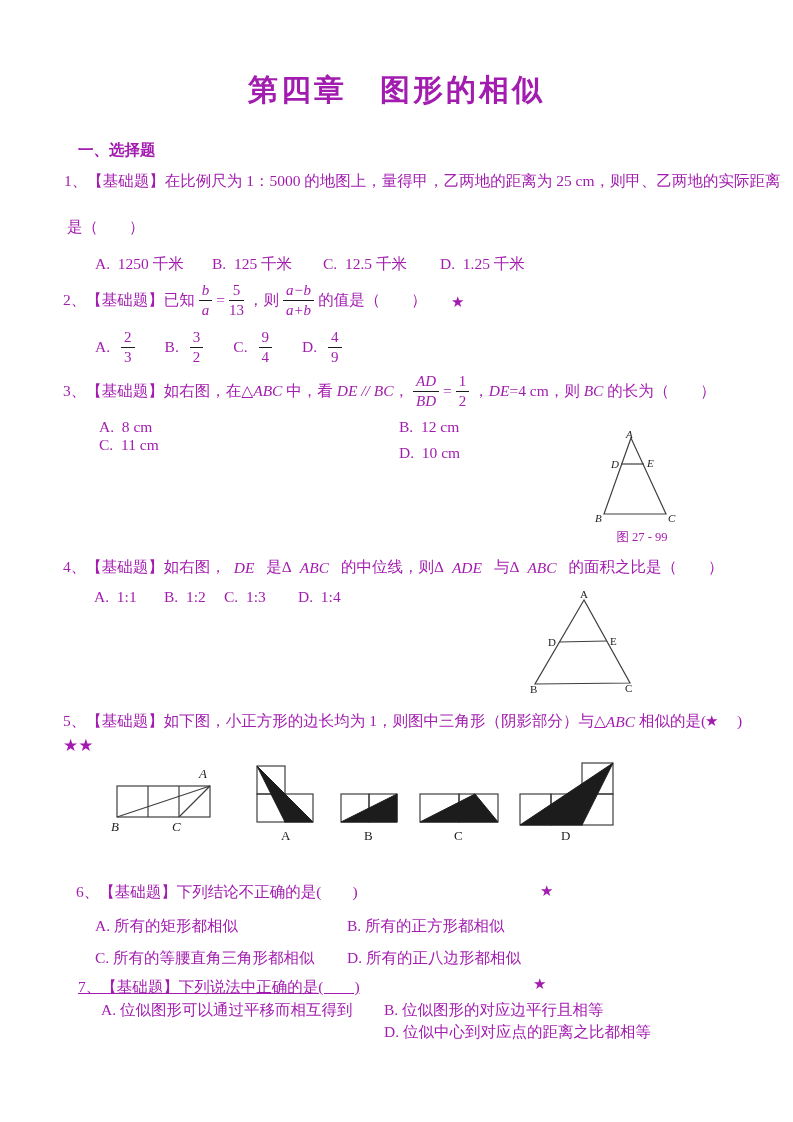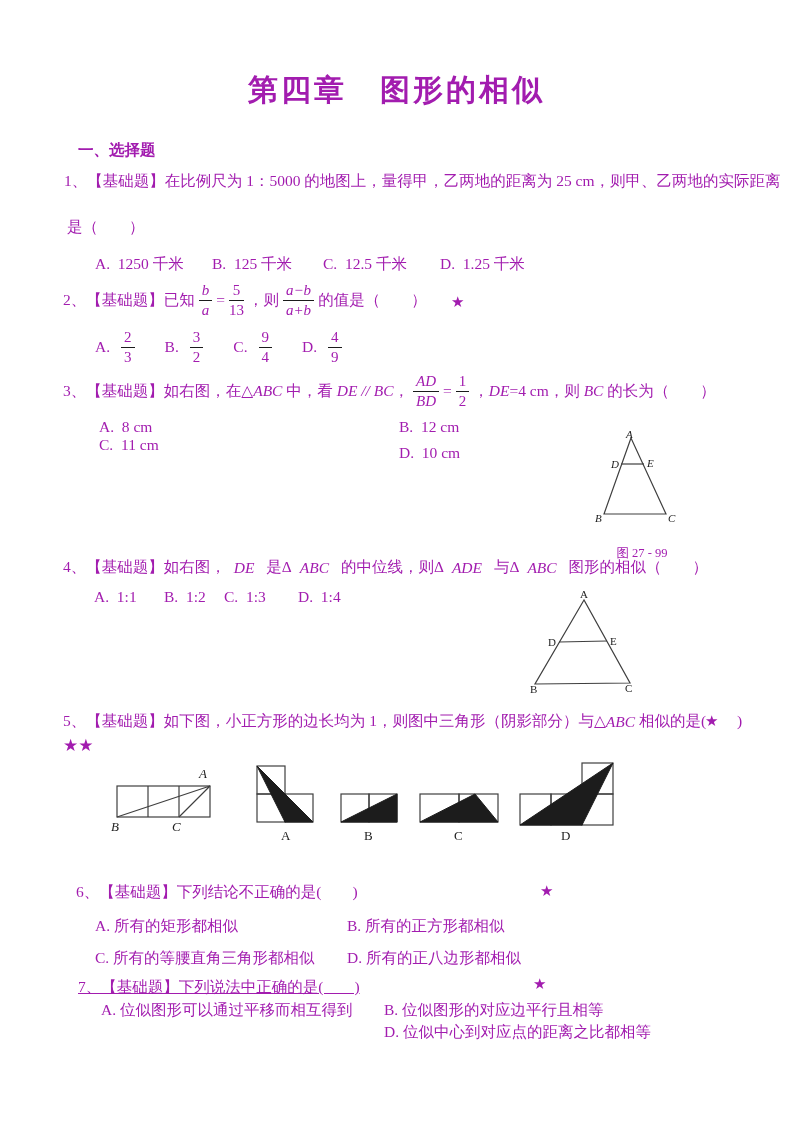--- a/index.html
+++ b/index.html
@@ -17,21 +17,21 @@
   .frac .den{display:block;padding-top:2px;}
   .it{font-style:italic;}
   .star{font-size:15px;}
   .optlabel{margin-right:7px;}
   .q2opt{display:flex;align-items:center;margin-right:26px;}
   svg{position:absolute;overflow:visible;}
   svg .ln{stroke:#3f3f3f;stroke-width:1.2;fill:none;}
   svg .shade{fill:#1c1c1c;stroke:#1c1c1c;}
   svg text{font-family:"Liberation Serif","DejaVu Serif",serif;fill:#222;}
   .svgit{font-style:italic;}
-  .caption{font-size:12.5px;text-align:center;margin-top:16px;}
+  .caption{font-size:12.5px;text-align:center;}
 </style>
 </head>
 <body>
 
 <div class="page">
 
   <div class="title">第四章　图形的相似</div>
   <div class="abs hdr" style="left:78px;top:140px;font-size:15.5px;">一、选择题</div>
 
   <div class="abs" style="left:64px;top:171px;">1、【基础题】在比例尺为 1：5000 的地图上，量得甲，乙两地的距离为 25 cm，则甲、乙两地的实际距离</div>
@@ -91,21 +91,21 @@
 
   <div class="abs flex" style="left:63px;top:557px;gap:8px;">
     <span>4、【基础题】如右图，</span>
     <span class="it">DE</span>
     <span> 是Δ</span>
     <span class="it">ABC</span>
     <span> 的中位线，则Δ</span>
     <span class="it">ADE</span>
     <span> 与Δ</span>
     <span class="it">ABC</span>
-    <span> 图形的相似（　　）</span>
+    <span> 的面积之比是（　　）</span>
   </div>
   <div class="abs" style="left:94px;top:588px;">A.  1:1</div>
   <div class="abs" style="left:164px;top:588px;">B.  1:2</div>
   <div class="abs" style="left:224px;top:588px;">C.  1:3</div>
   <div class="abs" style="left:298px;top:588px;">D.  1:4</div>
 
   <svg style="left:521px;top:590px;" width="122" height="104" viewBox="0 0 122 104">
     <path class="ln" d="M63,10 L14,94 L109,93 Z"></path>
     <path class="ln" d="M38,52 L86,51"></path>
     <text x="59" y="8" font-size="11">A</text>

